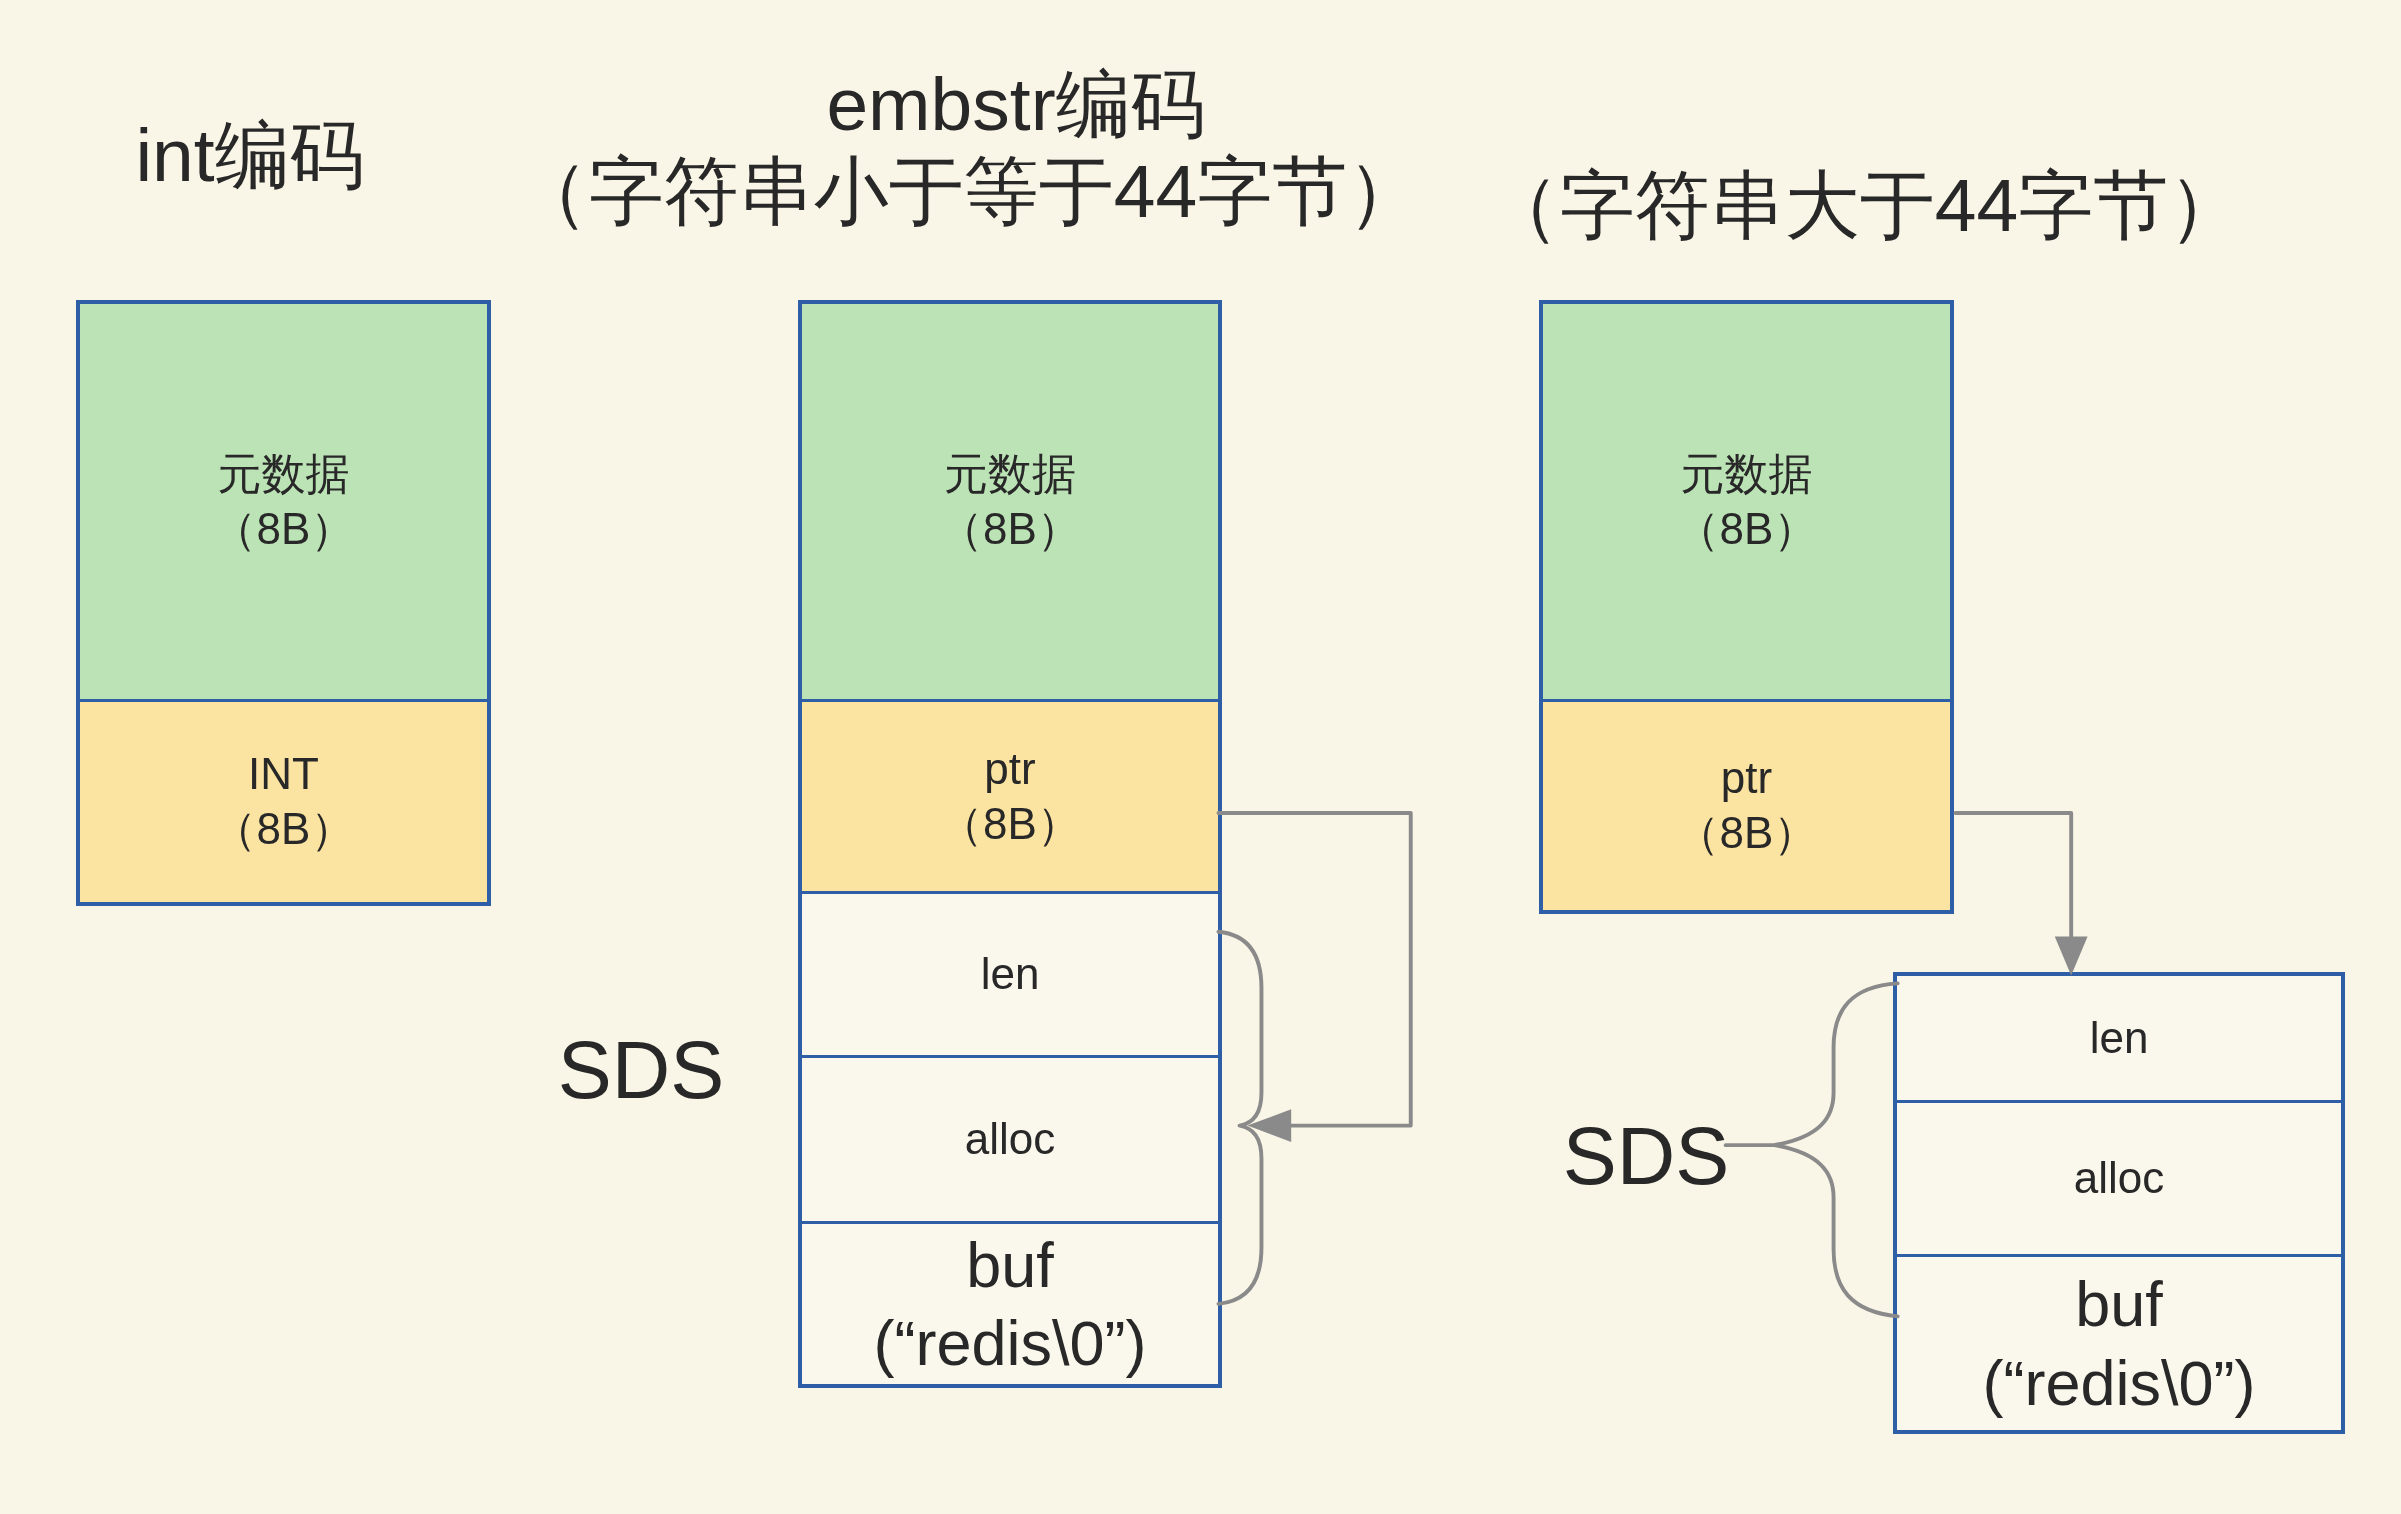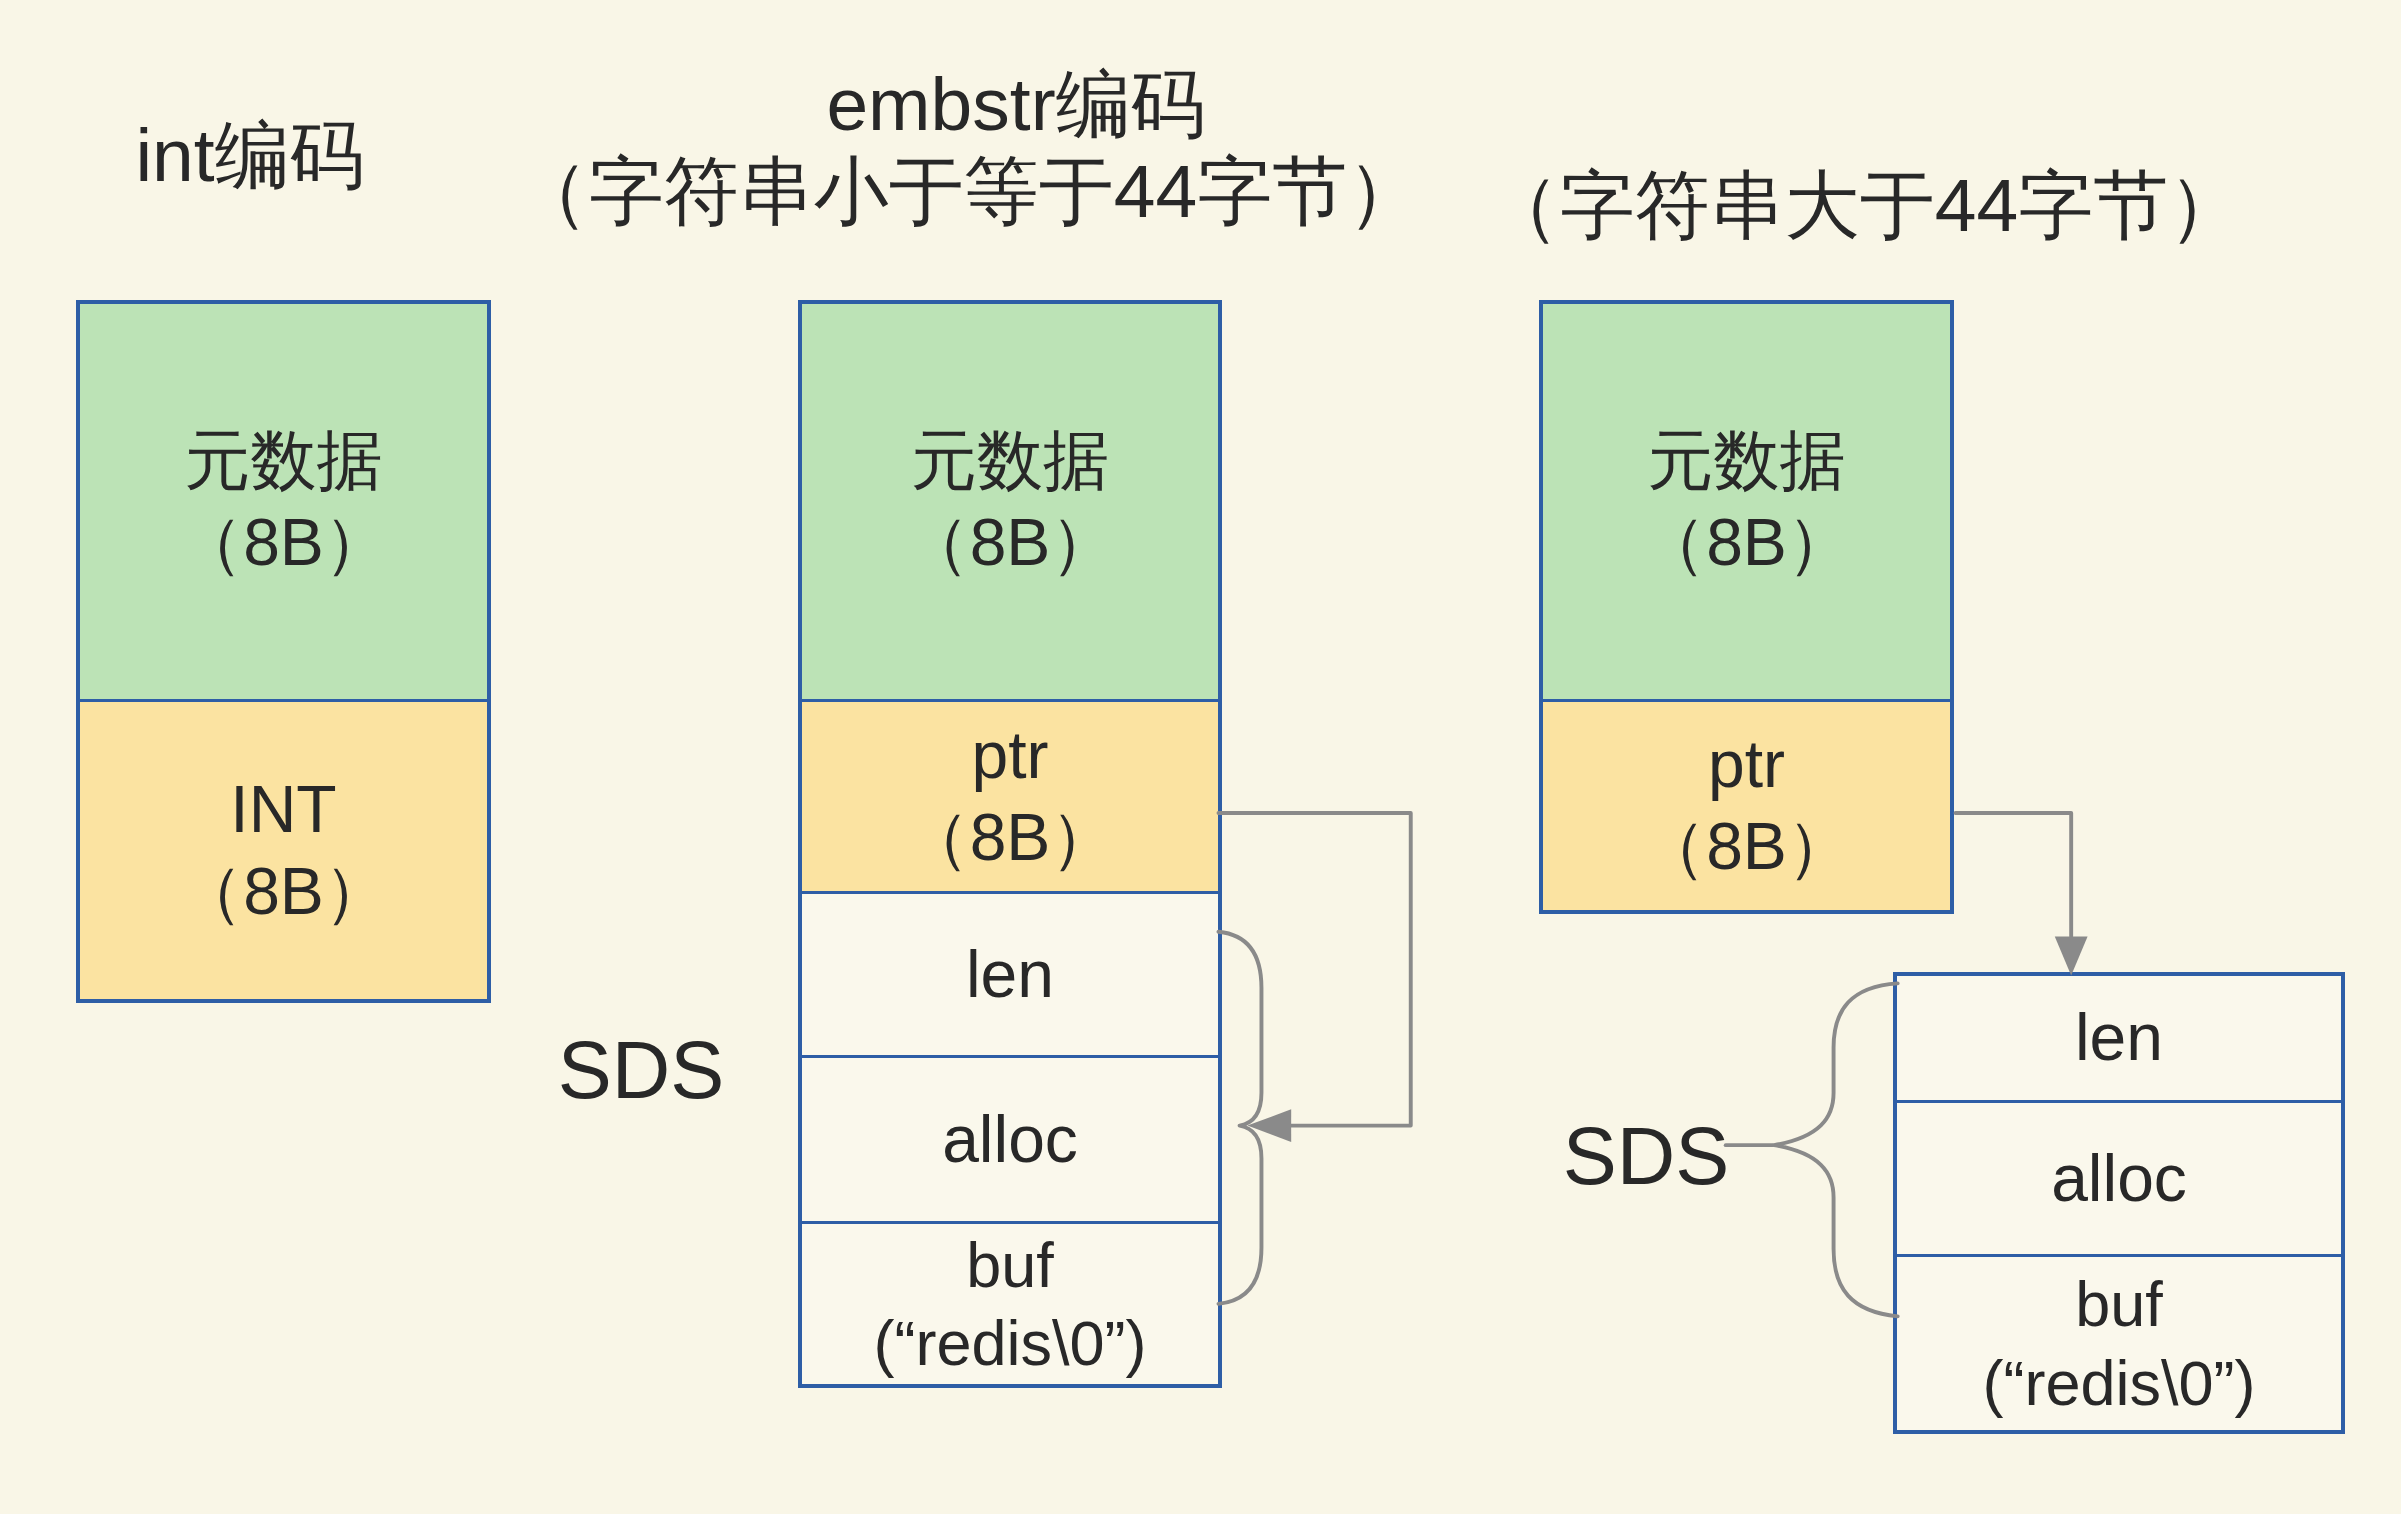--- a/index.html
+++ b/index.html
@@ -39,21 +39,21 @@
     box-sizing:content-box;
   }
   .row{
     width:100%;
     box-sizing:border-box;
     display:flex;
     align-items:center;
     justify-content:center;
     text-align:center;
     white-space:pre-line;
-    font-size:66px;
+    font-size:44px;
     line-height:1.24;
     color:var(--text);
   }
   .row + .row{
     border-top:3.9px solid var(--border_blue);
   }
   .bg-green{background:var(--green);}
   .bg-yellow{background:var(--yellow);}
   .bg-cream{background:var(--surface);}
   .sds-label{
@@ -90,21 +90,21 @@
   <div class="title" style="left:1016px;top:63px;">embstr编码</div>
 
   <div class="title" style="left:250px;top:114px;">int编码</div>
   <div class="title" style="left:968px;top:150px;">（字符串小于等于44字节）</div>
 
   <div class="title" style="left:1864px;top:164px;">（字符串大于44字节）</div>
 
   <div class="box" style="left:76px;top:300px;width:407px;">
     <div class="row bg-green" style="height:395px;">元数据
 （8B）</div>
-    <div class="row bg-yellow" style="height:300px;">INT
+    <div class="row bg-yellow" style="height:203px;">INT
 （8B）</div>
   </div>
 
   <div class="box" style="left:798px;top:300px;width:416px;">
     <div class="row bg-green" style="height:395px;">元数据
 （8B）</div>
     <div class="row bg-yellow" style="height:192px;">ptr
 （8B）</div>
     <div class="row bg-cream" style="height:164px;">len</div>
     <div class="row bg-cream" style="height:166px;">alloc</div>

